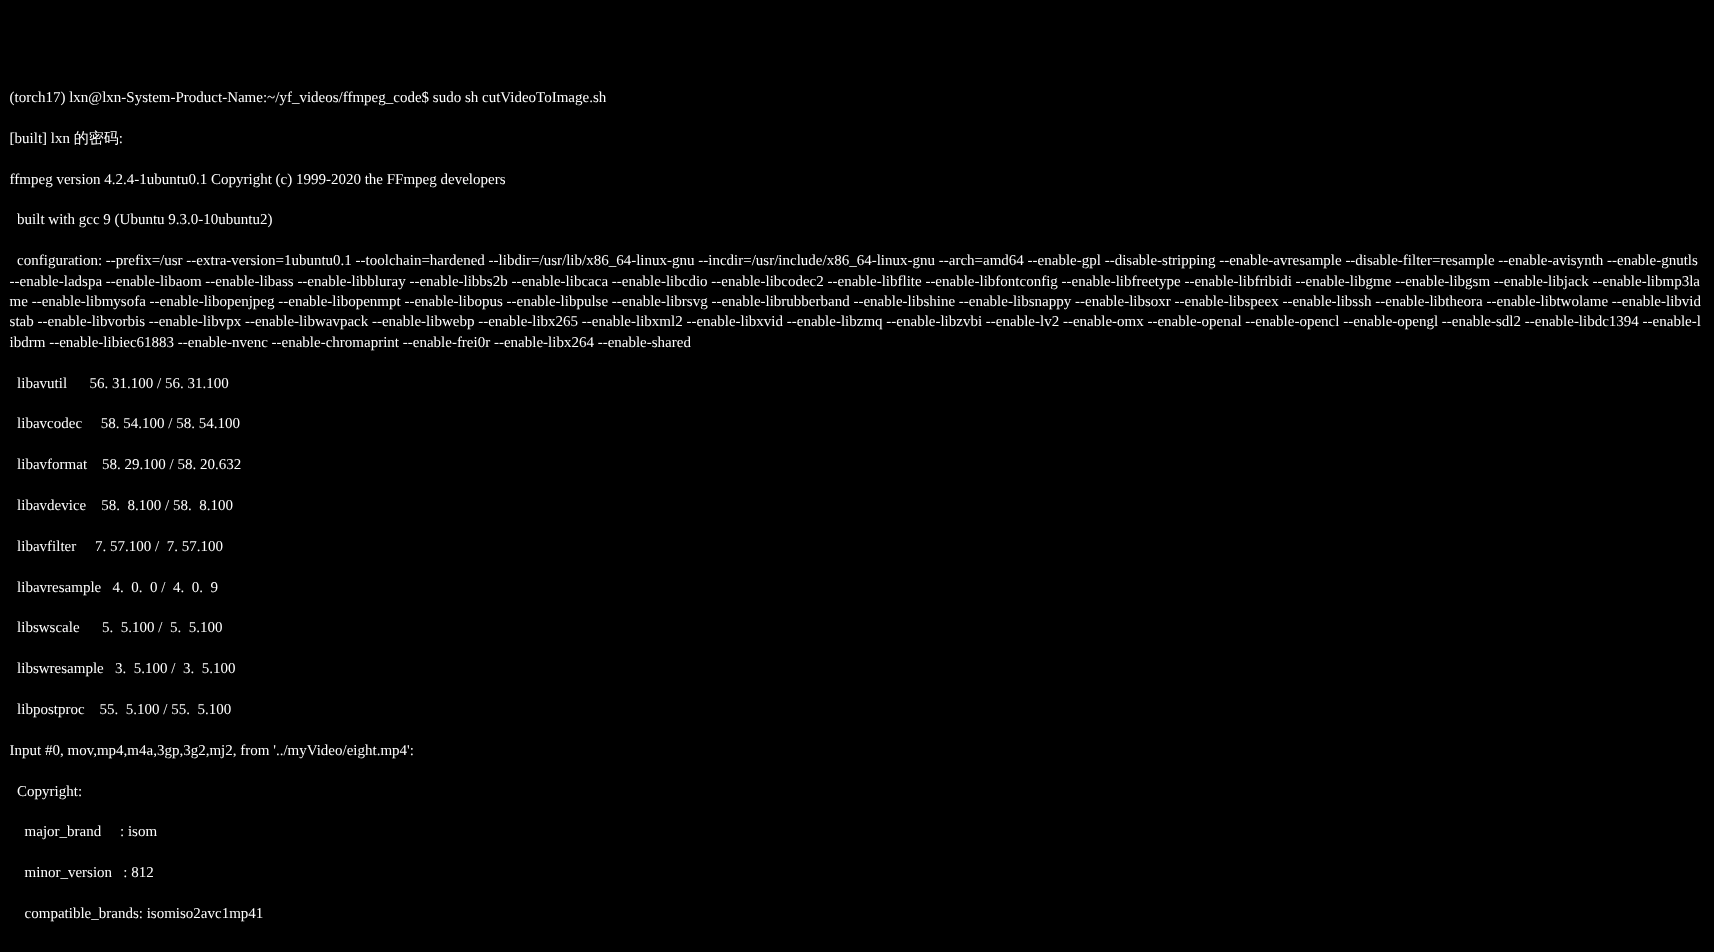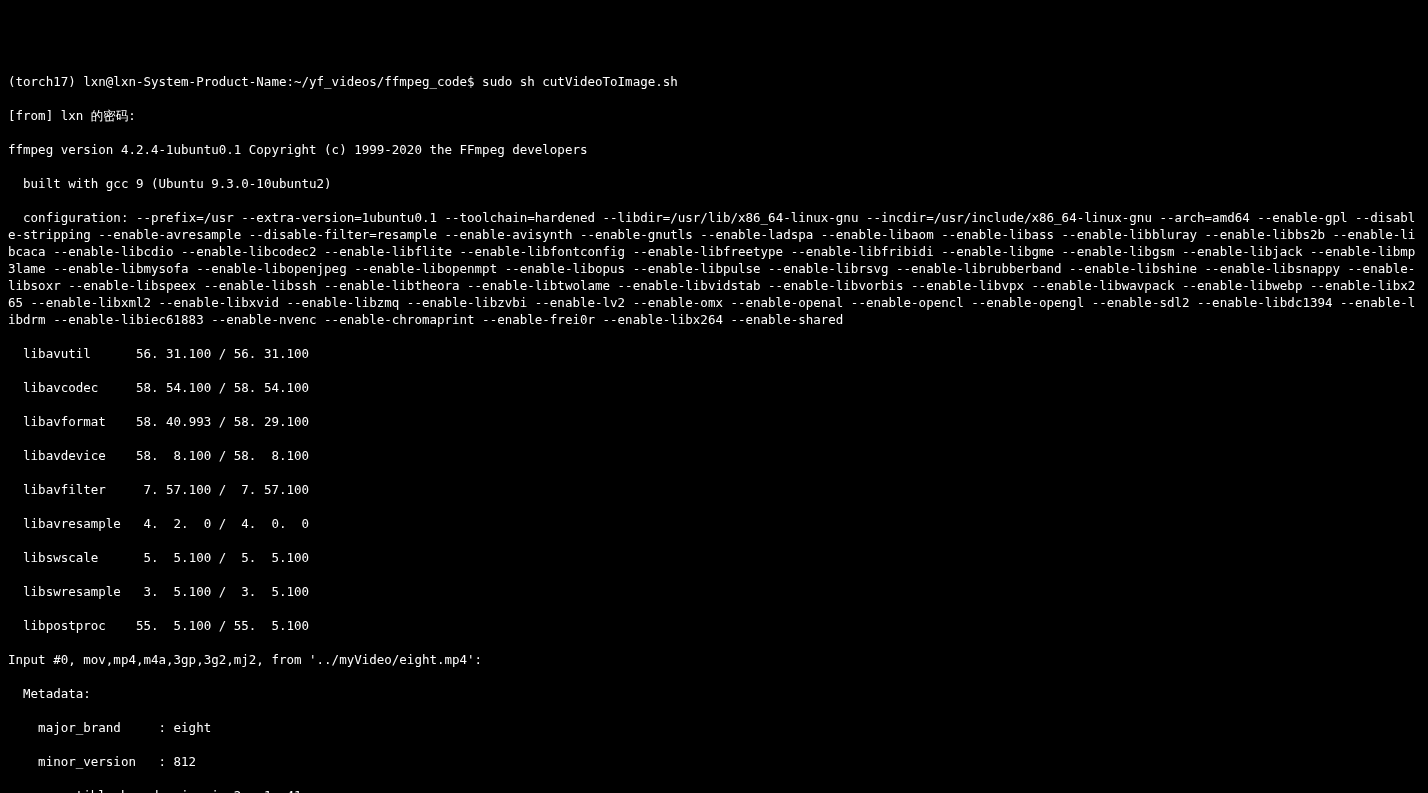--- a/index.html
+++ b/index.html
@@ -9,44 +9,44 @@
     font-family: "NSimSun", "SimSun", "Consolas", monospace;
     font-size: 12.5px;
     line-height: 17px;
     padding: 5px 8px;
     white-space: pre-wrap;
     word-break: break-all;
     width: 1428px;
     min-height: 793px;
     position: relative;
   }
-  .line { display: block; }
+  .line { display: block; font-family: Liberation Serif, serif; }
 </style>
 </head>
 <body>
 
 
 
 <span class="line">(torch17) lxn@lxn-System-Product-Name:~/yf_videos/ffmpeg_code$ sudo sh cutVideoToImage.sh</span>
-<span class="line">[from] lxn 的密码:</span>
+<span class="line">[built] lxn 的密码:</span>
 <span class="line">ffmpeg version 4.2.4-1ubuntu0.1 Copyright (c) 1999-2020 the FFmpeg developers</span>
 <span class="line">  built with gcc 9 (Ubuntu 9.3.0-10ubuntu2)</span>
 <span class="line">  configuration: --prefix=/usr --extra-version=1ubuntu0.1 --toolchain=hardened --libdir=/usr/lib/x86_64-linux-gnu --incdir=/usr/include/x86_64-linux-gnu --arch=amd64 --enable-gpl --disable-stripping --enable-avresample --disable-filter=resample --enable-avisynth --enable-gnutls --enable-ladspa --enable-libaom --enable-libass --enable-libbluray --enable-libbs2b --enable-libcaca --enable-libcdio --enable-libcodec2 --enable-libflite --enable-libfontconfig --enable-libfreetype --enable-libfribidi --enable-libgme --enable-libgsm --enable-libjack --enable-libmp3lame --enable-libmysofa --enable-libopenjpeg --enable-libopenmpt --enable-libopus --enable-libpulse --enable-librsvg --enable-librubberband --enable-libshine --enable-libsnappy --enable-libsoxr --enable-libspeex --enable-libssh --enable-libtheora --enable-libtwolame --enable-libvidstab --enable-libvorbis --enable-libvpx --enable-libwavpack --enable-libwebp --enable-libx265 --enable-libxml2 --enable-libxvid --enable-libzmq --enable-libzvbi --enable-lv2 --enable-omx --enable-openal --enable-opencl --enable-opengl --enable-sdl2 --enable-libdc1394 --enable-libdrm --enable-libiec61883 --enable-nvenc --enable-chromaprint --enable-frei0r --enable-libx264 --enable-shared</span>
 <span class="line">  libavutil      56. 31.100 / 56. 31.100</span>
 <span class="line">  libavcodec     58. 54.100 / 58. 54.100</span>
-<span class="line">  libavformat    58. 40.993 / 58. 29.100</span>
+<span class="line">  libavformat    58. 29.100 / 58. 20.632</span>
 <span class="line">  libavdevice    58.  8.100 / 58.  8.100</span>
 <span class="line">  libavfilter     7. 57.100 /  7. 57.100</span>
-<span class="line">  libavresample   4.  2.  0 /  4.  0.  0</span>
+<span class="line">  libavresample   4.  0.  0 /  4.  0.  9</span>
 <span class="line">  libswscale      5.  5.100 /  5.  5.100</span>
 <span class="line">  libswresample   3.  5.100 /  3.  5.100</span>
 <span class="line">  libpostproc    55.  5.100 / 55.  5.100</span>
 <span class="line">Input #0, mov,mp4,m4a,3gp,3g2,mj2, from '../myVideo/eight.mp4':</span>
-<span class="line">  Metadata:</span>
-<span class="line">    major_brand     : eight</span>
+<span class="line">  Copyright:</span>
+<span class="line">    major_brand     : isom</span>
 <span class="line">    minor_version   : 812</span>
 <span class="line">    compatible_brands: isomiso2avc1mp41</span>
 
 
 
 
 
 
 
 

